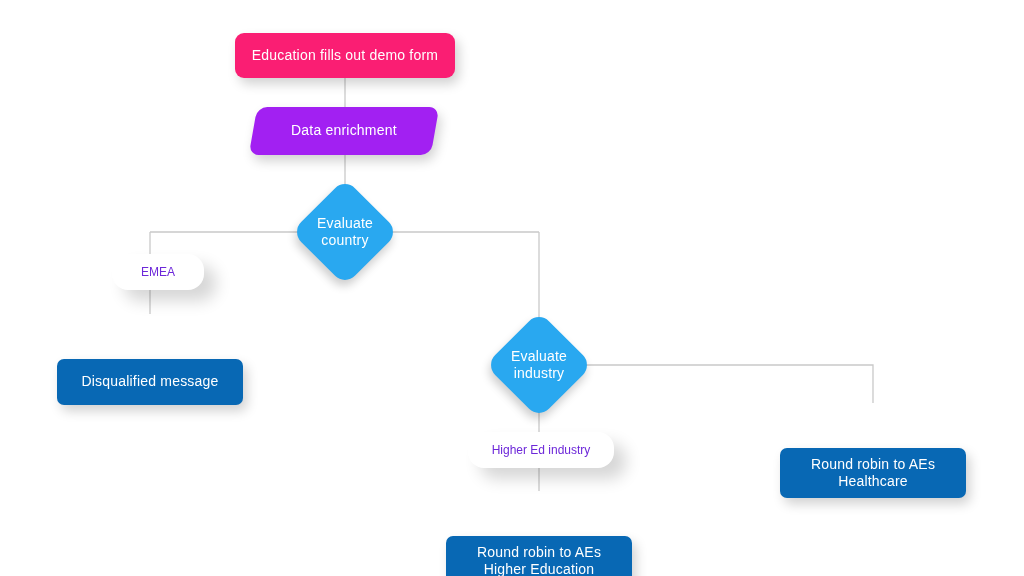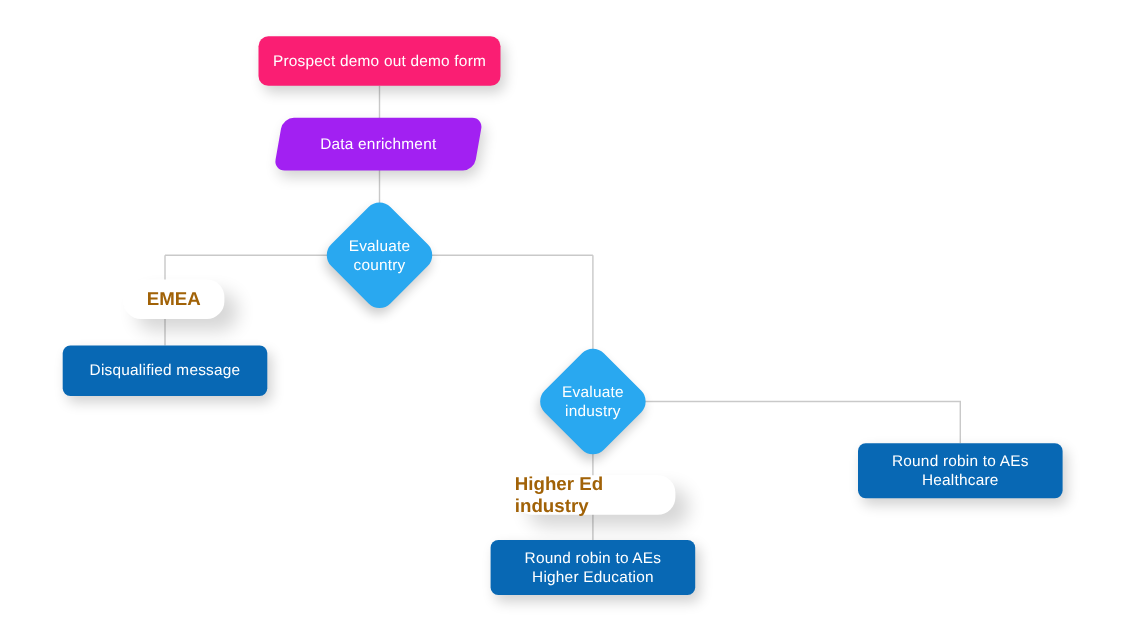--- a/index.html
+++ b/index.html
@@ -65,35 +65,36 @@
     transform: rotate(-45deg);
     display: flex;
     align-items: center;
     justify-content: center;
   }
   #node-eval-country { left: 307px; top: 194px; }
   #node-eval-industry { left: 501px; top: 327px; }
   .node-action {
     background: #0868B4;
     border-radius: 7px;
+    margin-top: 45px;
   }
   #node-disqualified { left: 57px; top: 314px; width: 186px; height: 46px; }
   #node-rr-healthcare { left: 780px; top: 403px; width: 186px; height: 50px; }
   #node-rr-highered { left: 446px; top: 491px; width: 186px; height: 50px; }
   
   .pill {
     position: absolute;
     display: flex;
     align-items: center;
     justify-content: center;
     background: #ffffff;
     border-radius: 16px;
-    color: #a16207;
-    font-size: 17px;
-    font-weight: 700;
+    color: #6d28d9;
+    font-size: 12px;
+    font-weight: 400;
     box-shadow: 12px 11px 16px rgba(0,0,0,0.16);
   }
   #pill-emea { left: 112px; top: 254px; width: 92px; height: 36px; }
   #pill-north-america { left: 478px; top: 254px; width: 126px; height: 36px; }
   #pill-higher-ed { left: 468px; top: 432px; width: 146px; height: 36px; justify-content: center; }
 </style>
 </head>
 <body>
 
 <div class="canvas">
@@ -116,21 +117,21 @@
   </svg>
 
   <div class="pill" id="pill-emea">
     <span>EMEA</span>
   </div>
   <div class="pill" id="pill-higher-ed">
     <span>Higher Ed industry</span>
   </div>
 
   <div class="node node-terminator">
-    <span class="label">Prospect demo out demo form</span>
+    <span class="label">Education fills out demo form</span>
   </div>
 
   <div class="node node-process">
     <span class="label">Data enrichment</span>
   </div>
 
   <div class="node node-decision" id="node-eval-country">
     <div class="inner">
       <span class="label">Evaluate
 country</span>

